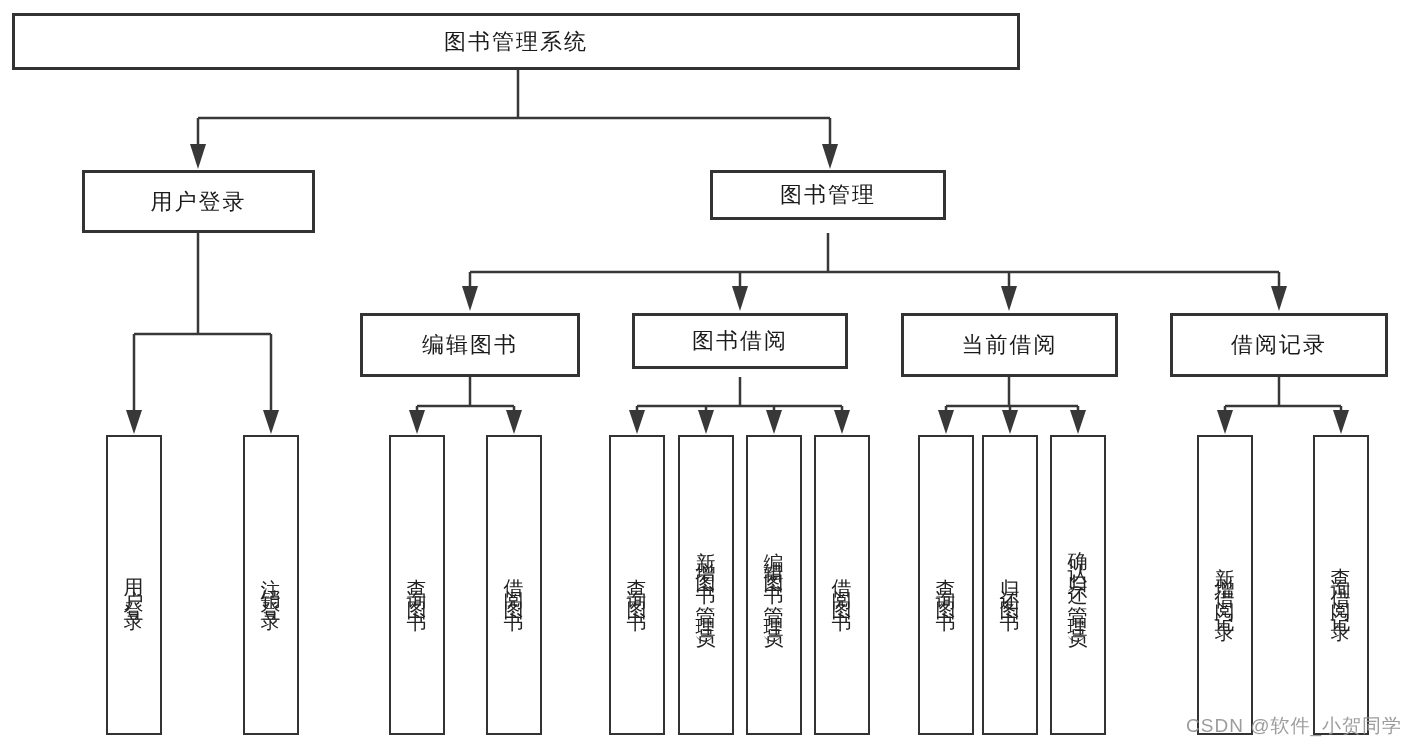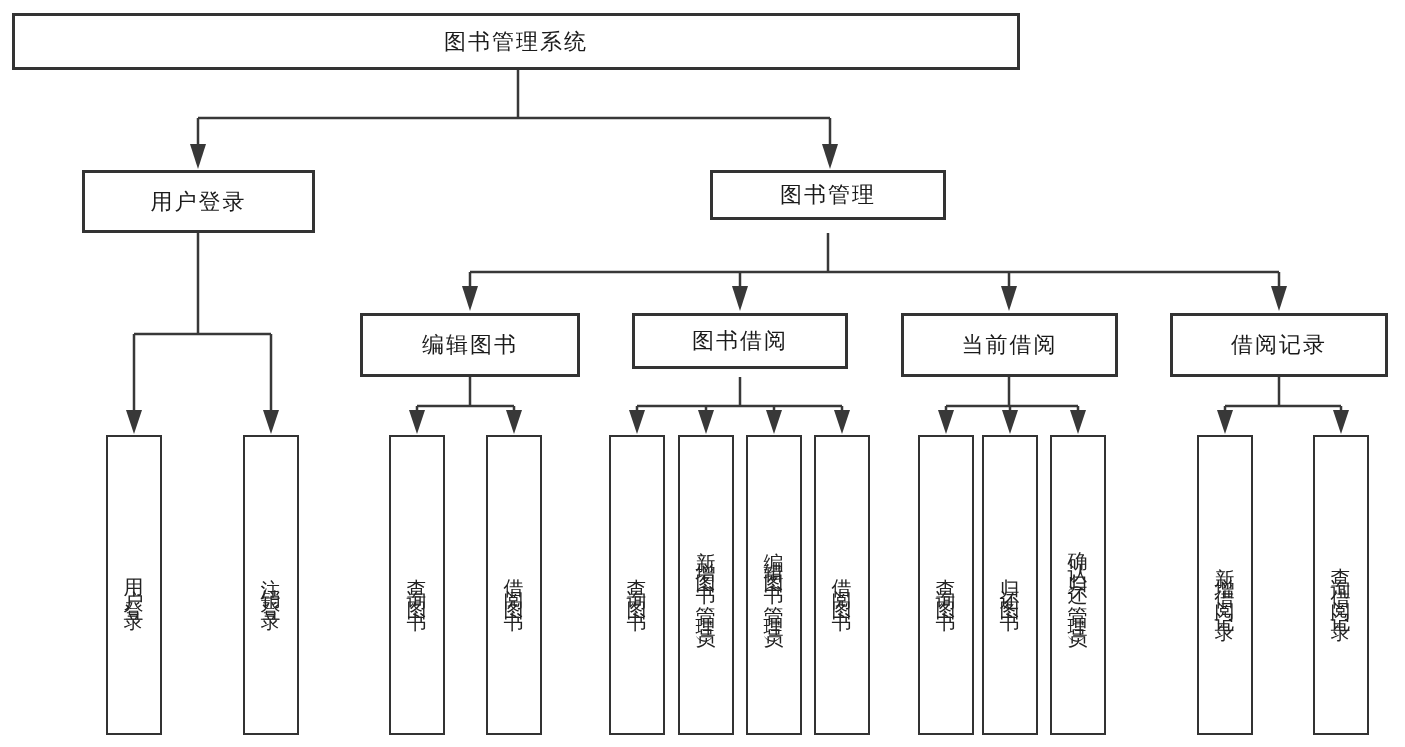--- a/index.html
+++ b/index.html
@@ -175,14 +175,15 @@
     <span class="vlbl">确认归还（管理员）</span>
   </div>
 
   <div class="node leaf" style="left:1197px; top:435px">
     <span class="vlbl">新增借阅记录</span>
   </div>
   <div class="node leaf" style="left:1313px; top:435px">
     <span class="vlbl">查询借阅记录</span>
   </div>
 
+  <div class="watermark">CSDN @软件_小贺同学</div>
 
 </div>
 
 </body></html>

